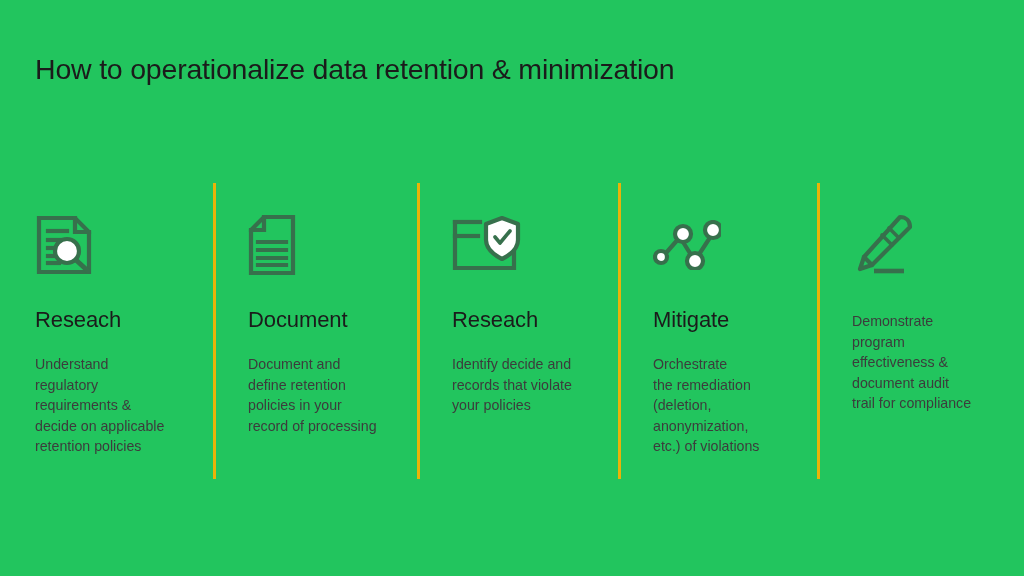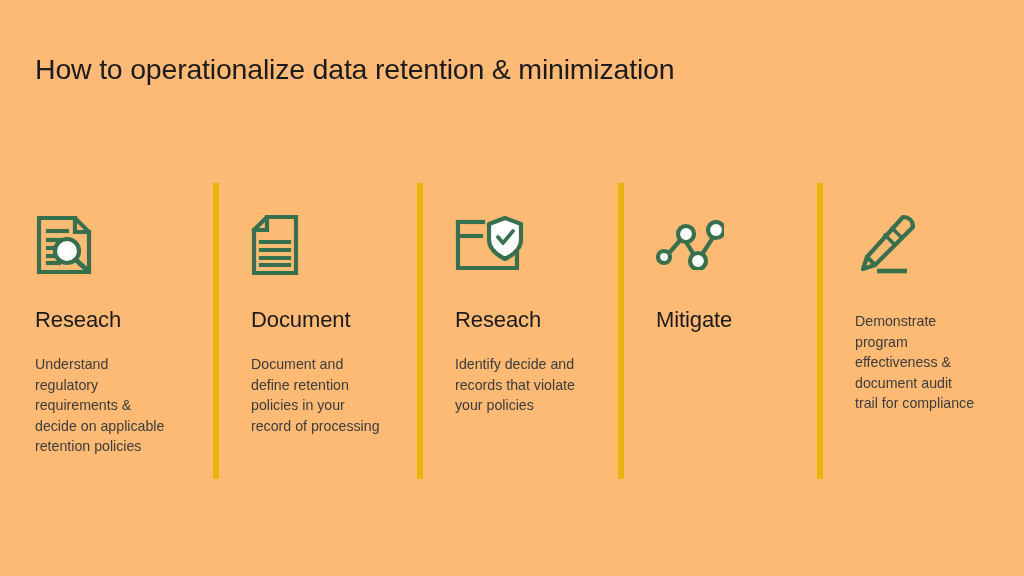--- a/index.html
+++ b/index.html
@@ -10,21 +10,21 @@
     height: 576px;
     background: #ffffff;
     font-family: "Liberation Sans", "DejaVu Sans", sans-serif;
     overflow: hidden;
   }
 
   .slide {
     position: relative;
     width: 1024px;
     height: 576px;
-    background: #fdba74;
+    background: #22c55e;
     text-decoration: underline;
   }
 
   
   .slide-title {
     position: absolute;
     left: 35px;
     top: 50px;
     font-size: 28.5px;
     font-weight: 400;
@@ -50,21 +50,21 @@
     position: relative;
     width: 200px;
     flex: 0 0 200px;
     padding-left: 35px;
     padding-right: 8px;
     padding-top: 0px;
   }
 
   
   .col + .col {
-    border-left: 6px solid #eab308;
+    border-left: 3px solid #eab308;
     padding-left: 32px;
   }
 
   .col:nth-child(1) { flex: 0 0 213px; width: 213px; }
   .col:nth-child(2) { flex: 0 0 204px; width: 204px; }
   .col:nth-child(3) { flex: 0 0 201px; width: 201px; }
   .col:nth-child(4) { flex: 0 0 199px; width: 199px; }
   .col:nth-child(5) { flex: 0 0 207px; width: 207px; }
 
   .icon-wrap {
@@ -167,20 +167,25 @@
           <path d="M13 33 L27 17"></path>
           <path d="M30 22 L40 38"></path>
           <path d="M45 36 L58 16"></path>
           <circle cx="8" cy="37" r="6" fill="#ffffff"></circle>
           <circle cx="30" cy="14" r="8" fill="#ffffff"></circle>
           <circle cx="42" cy="41" r="8" fill="#ffffff"></circle>
           <circle cx="60" cy="10" r="8" fill="#ffffff"></circle>
         </svg>
       </div>
       <div class="col-heading">Mitigate</div>
+      <div class="col-body">Orchestrate
+the remediation
+(deletion,
+anonymization,
+ etc.) of violations</div>
     </div>
 
     <div class="col">
       <div class="icon-wrap">
         <svg width="64" height="64" viewBox="0 0 64 64" fill="none" stroke="#37704c" stroke-width="4.2" stroke-linecap="round" stroke-linejoin="round">
           <path d="M48 4 C54 4 58 8 58 14 L20 52 L8 56 L12 44 Z"></path>
           <path d="M12 44 L20 52"></path>
           <path d="M37 15 L47 25" stroke-width="3.6"></path>
           <path d="M30 22 L40 32" stroke-width="3.6"></path>
           <path d="M22 58 H52" stroke-width="4.6" stroke-linecap="butt"></path>

